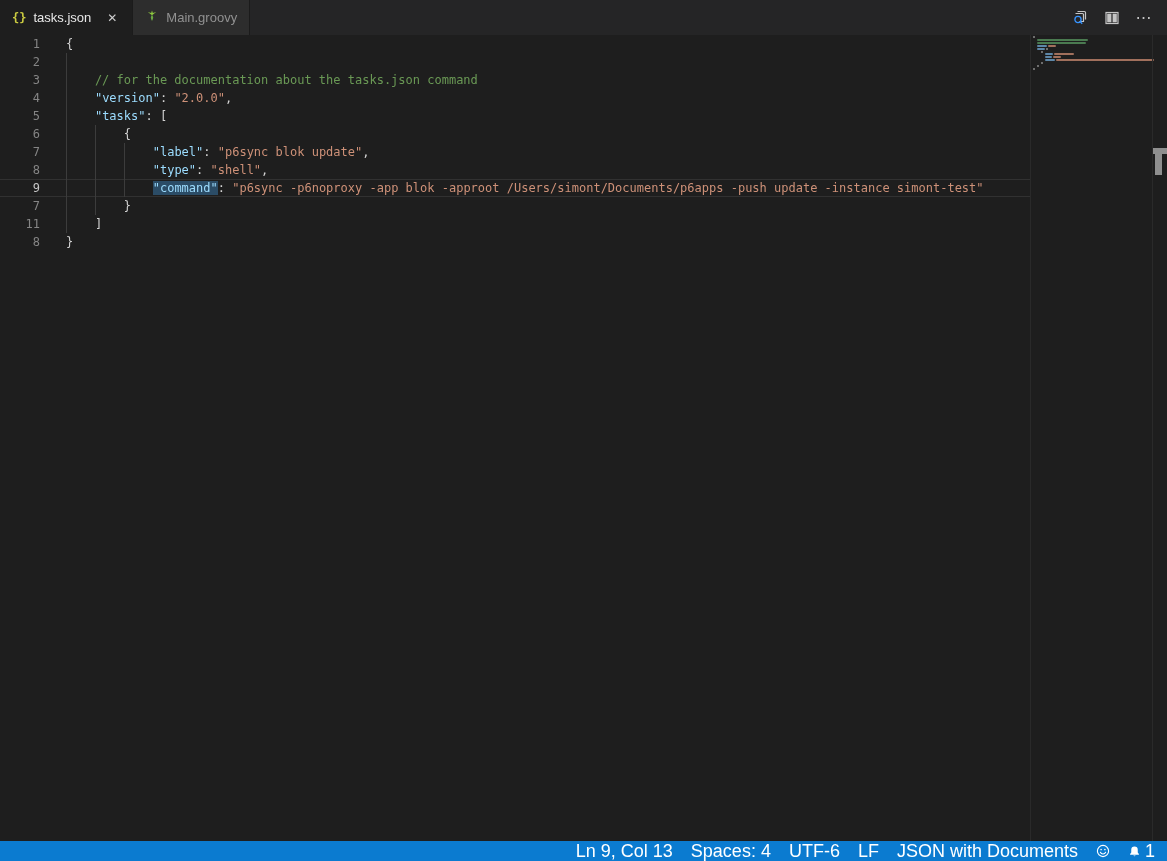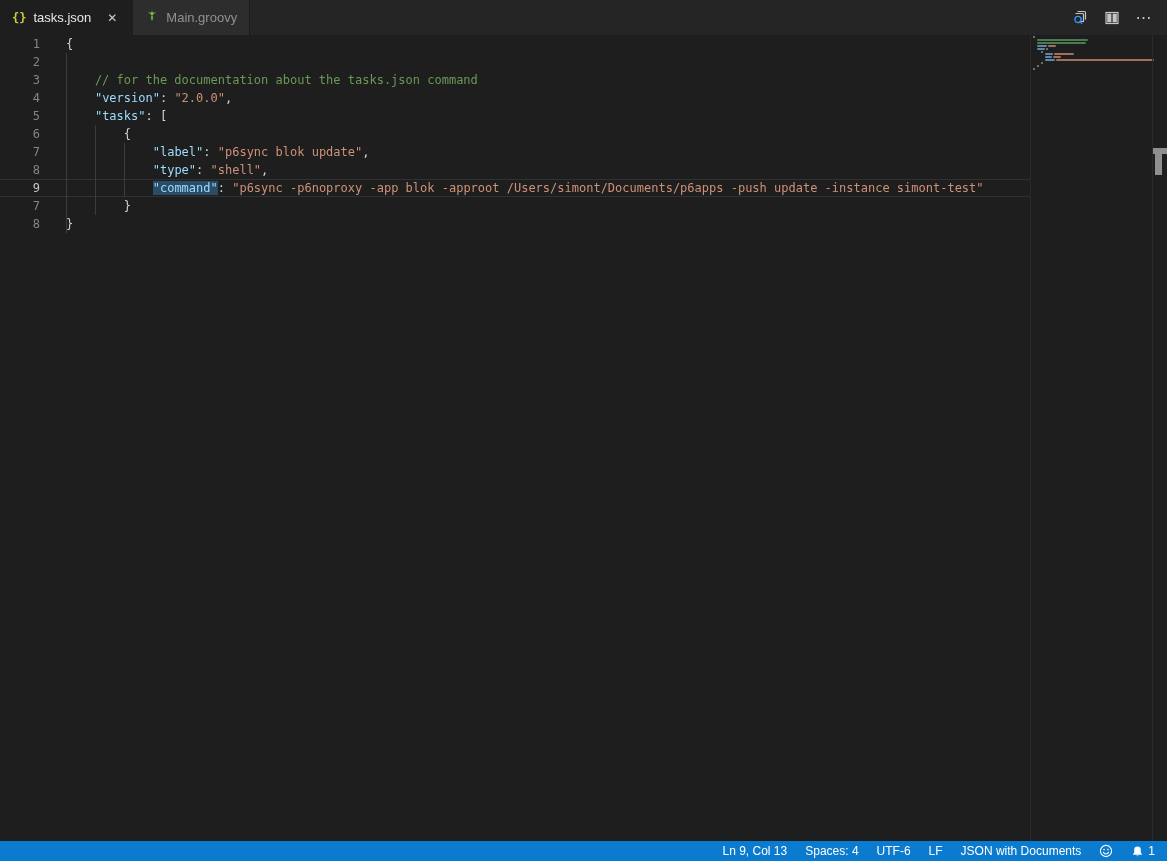--- a/index.html
+++ b/index.html
@@ -43,21 +43,21 @@
   .mm-row { position: absolute; display: flex; gap: 1px; height: 2px; }
   .mm-seg { height: 2px; border-radius: 1px; }
   .overview-ruler { position: absolute; top: 0; left: 1152px; width: 15px; height: 806px;
     border-left: 1px solid #2a2a2a; }
   .ruler-mark-h { position: absolute; top: 113px; left: 0; width: 15px; height: 6px; background: #8f8f8f; }
   .ruler-mark-v { position: absolute; top: 119px; left: 2px; width: 7px; height: 21px; background: #8f8f8f; }
 
   
   .statusbar { position: absolute; left: 0; top: 841px; width: 1167px; height: 20px;
     background: #0b7bd0; color: #ffffff; display: flex; align-items: center;
-    justify-content: flex-end; font-size: 12px; }
+    justify-content: flex-end; font-size: 18px; }
   .sb-item { padding: 0 9px; height: 20px; display: flex; align-items: center; gap: 4px; cursor: pointer; }
   .sb-icon { display: flex; align-items: center; }
 </style>
 </head>
 <body>
 
 <div class="tabbar">
   <div class="tab active">
     <span class="ficon json-icon">{}</span>
     <span>tasks.json</span>
@@ -103,20 +103,21 @@
       <div class="code-row"><span class="gutter">1</span><span class="code-text"><span class="tk-p">{</span></span></div>
       <div class="code-row"><span class="gutter">2</span></div>
       <div class="code-row"><span class="gutter">3</span><span class="code-text"><span class="tk-c">    // for the documentation about the tasks.json command</span></span></div>
       <div class="code-row"><span class="gutter">4</span><span class="code-text"><span class="tk-p">    </span><span class="tk-k">"version"</span><span class="tk-p">: </span><span class="tk-s">"2.0.0"</span><span class="tk-p">,</span></span></div>
       <div class="code-row"><span class="gutter">5</span><span class="code-text"><span class="tk-p">    </span><span class="tk-k">"tasks"</span><span class="tk-p">: [</span></span></div>
       <div class="code-row"><span class="gutter">6</span><span class="code-text"><span class="tk-p">        {</span></span></div>
       <div class="code-row"><span class="gutter">7</span><span class="code-text"><span class="tk-p">            </span><span class="tk-k">"label"</span><span class="tk-p">: </span><span class="tk-s">"p6sync blok update"</span><span class="tk-p">,</span></span></div>
       <div class="code-row"><span class="gutter">8</span><span class="code-text"><span class="tk-p">            </span><span class="tk-k">"type"</span><span class="tk-p">: </span><span class="tk-s">"shell"</span><span class="tk-p">,</span></span></div>
       <div class="code-row current"><span class="gutter">9</span><span class="code-text"><span class="tk-p">            </span><span class="tk-w">"command"</span><span class="tk-p">: </span><span class="tk-s">"p6sync -p6noproxy -app blok -approot /Users/simont/Documents/p6apps -push update -instance simont-test"</span></span></div>
       <div class="code-row"><span class="gutter">7</span><span class="code-text"><span class="tk-p">        }</span></span></div>
+      <div class="code-row"><span class="gutter">11</span><span class="code-text"><span class="tk-p">    ]</span></span></div>
       <div class="code-row"><span class="gutter">8</span><span class="code-text"><span class="tk-p">}</span></span></div>
     </div>
 
   <div class="minimap" id="minimap">
       <div class="mm-row" style="top: 1px; left: 2px;">
         <div class="mm-seg" style="width: 2px; background: rgb(138, 138, 138);"></div>
       </div>
       <div class="mm-row" style="top: 3.9px; left: 6px;">
         <div class="mm-seg" style="width: 51px; background: rgb(74, 122, 80);"></div>
       </div>

